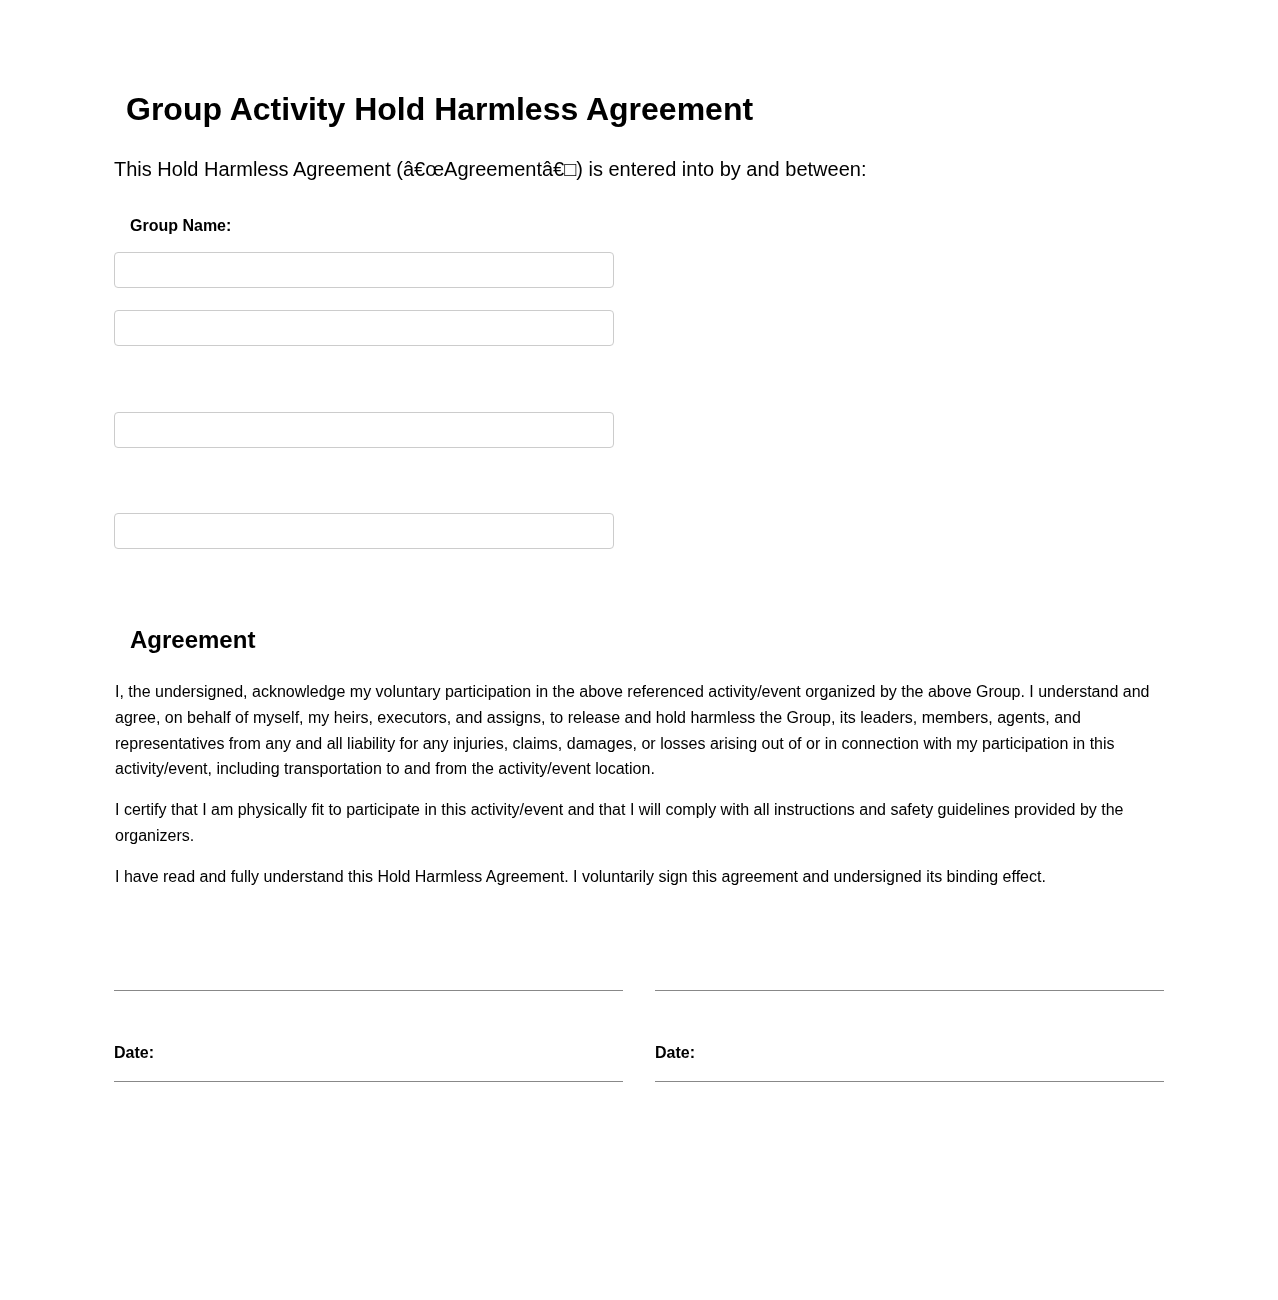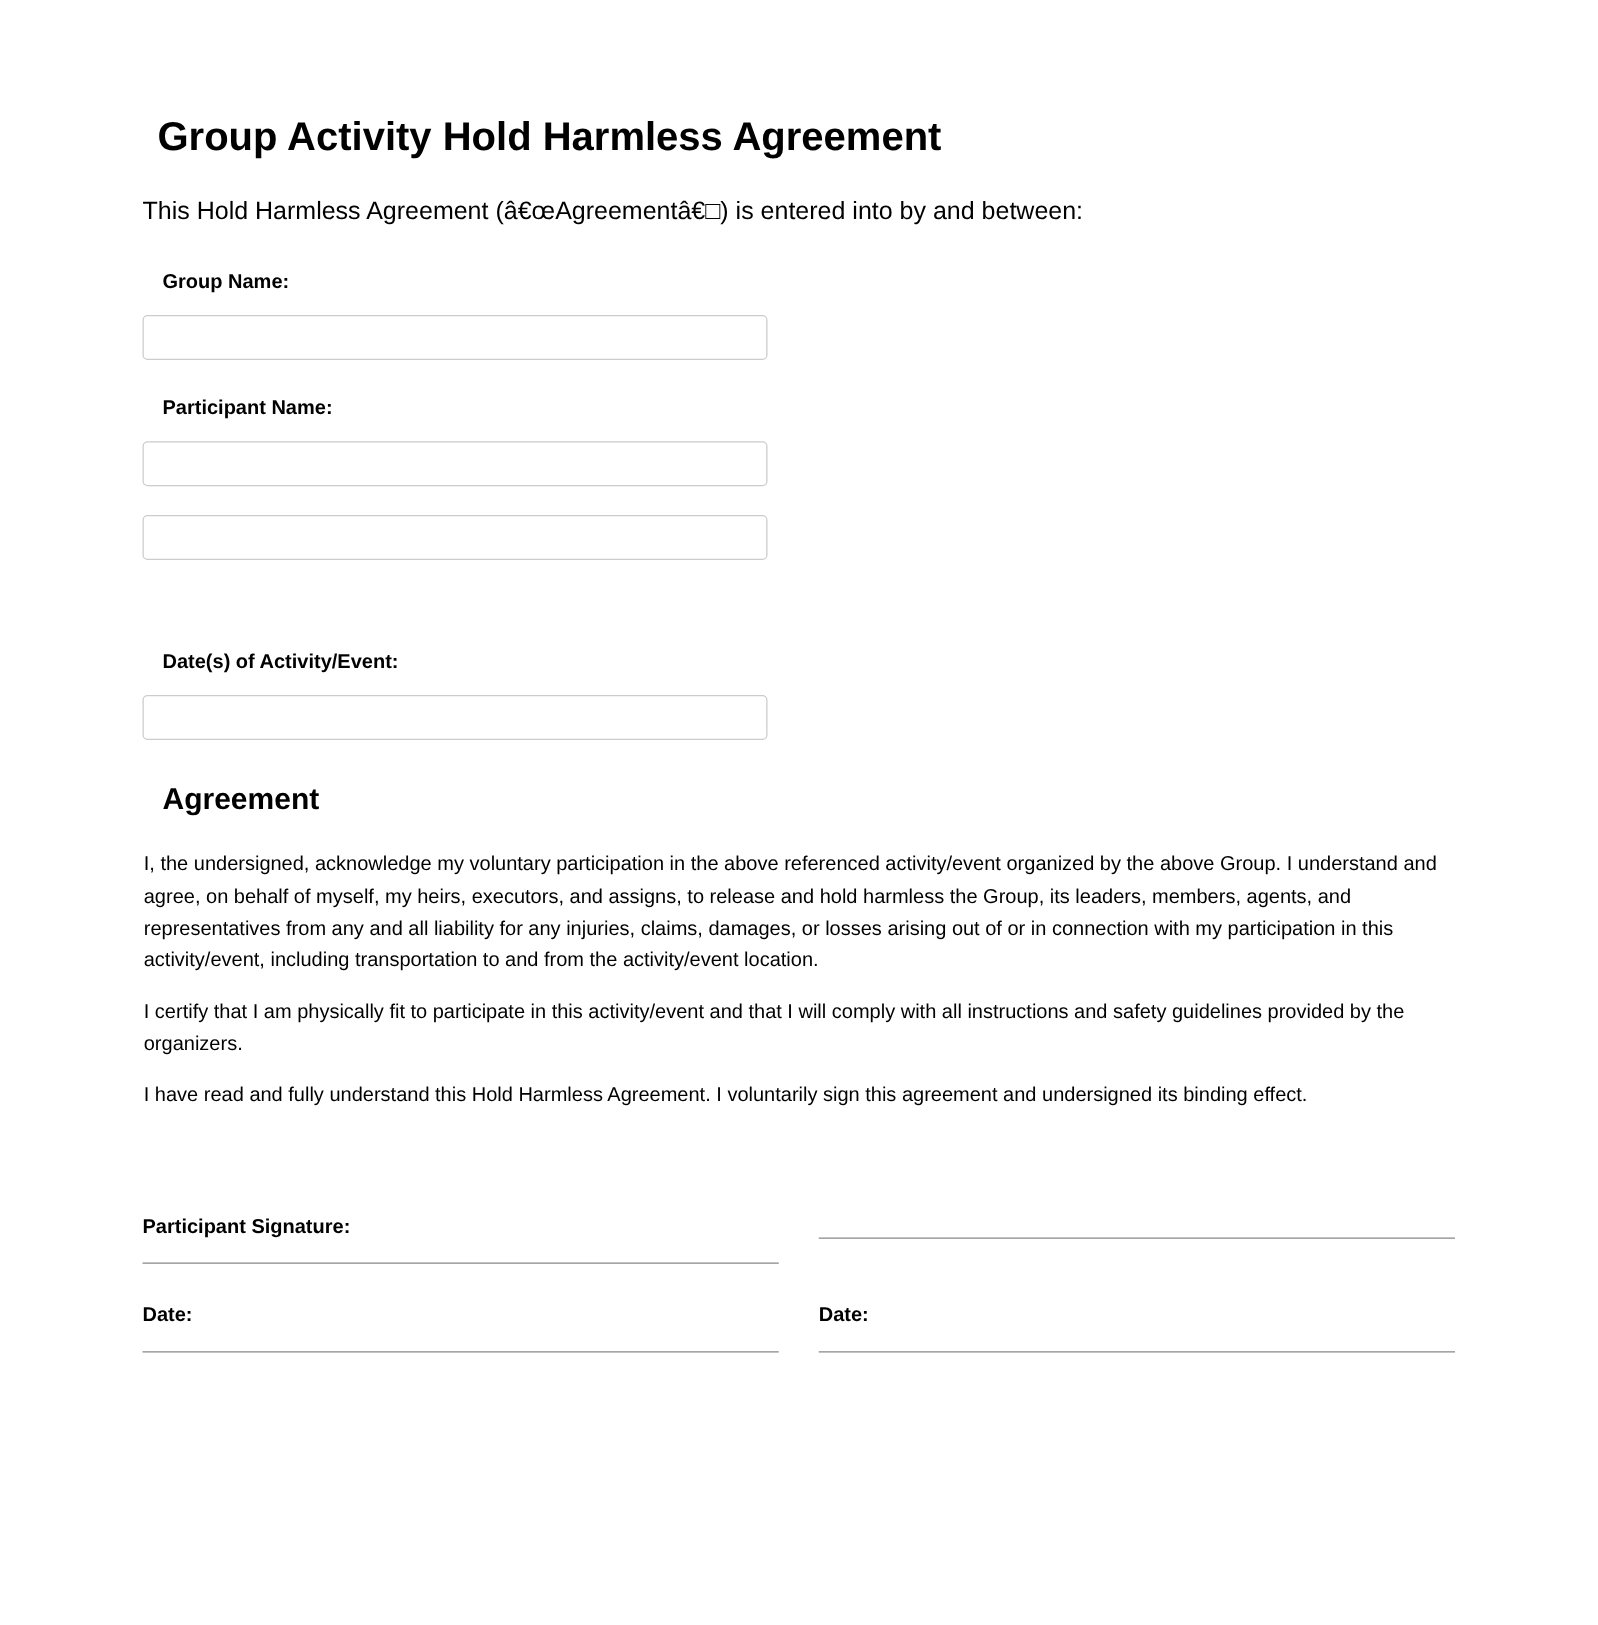--- a/index.html
+++ b/index.html
@@ -114,42 +114,39 @@
   <h1 class="title">Group Activity Hold Harmless Agreement</h1>
 
   <p class="intro">This Hold Harmless Agreement (â€œAgreementâ€□) is entered into by and between:</p>
 
   <div class="field" style="top:200px;">
     <label class="field-label" for="f-group">Group Name:</label>
     <input id="f-group" class="field-input" type="text" value="" style="">
   </div>
 
   <div class="field" style="top:301px;">
-    <label class="field-label" for="f-participant">Participant Name:</label>
     <input id="f-participant" class="field-input" type="text" value="" style="">
   </div>
 
   <div class="field" style="top:403px;">
     <input id="f-activity" class="field-input" type="text" value="" style="">
   </div>
 
   <div class="field" style="top:504px;">
-    <label class="field-label" for="f-dates">Date(s) of Activity/Event:</label>
     <input id="f-dates" class="field-input" type="text" value="" style="">
   </div>
 
   <h2 class="section-heading">Agreement</h2>
 
   <p class="para" style="top:678px;">I, the undersigned, acknowledge my voluntary participation in the above referenced activity/event organized by the above Group. I understand and agree, on behalf of myself, my heirs, executors, and assigns, to release and hold harmless the Group, its leaders, members, agents, and representatives from any and all liability for any injuries, claims, damages, or losses arising out of or in connection with my participation in this activity/event, including transportation to and from the activity/event location.</p>
   <p class="para" style="top:796px;">I certify that I am physically fit to participate in this activity/event and that I will comply with all instructions and safety guidelines provided by the organizers.</p>
   <p class="para" style="top:863px;">I have read and fully understand this Hold Harmless Agreement. I voluntarily sign this agreement and undersigned its binding effect.</p>
 
   <div class="sig-col" style="left:0; top:972px;">
     <div class="sig-block" style="top:0;">
-      <span class="sig-label">Participant Signature:</span>
       <span class="sig-line"></span>
     </div>
     <div class="sig-block" style="top:71px;">
       <span class="sig-label">Date:</span>
       <span class="sig-line"></span>
     </div>
   </div>
 
   <div class="sig-col" style="left:541px; top:972px;">
     <div class="sig-block" style="top:0;">

